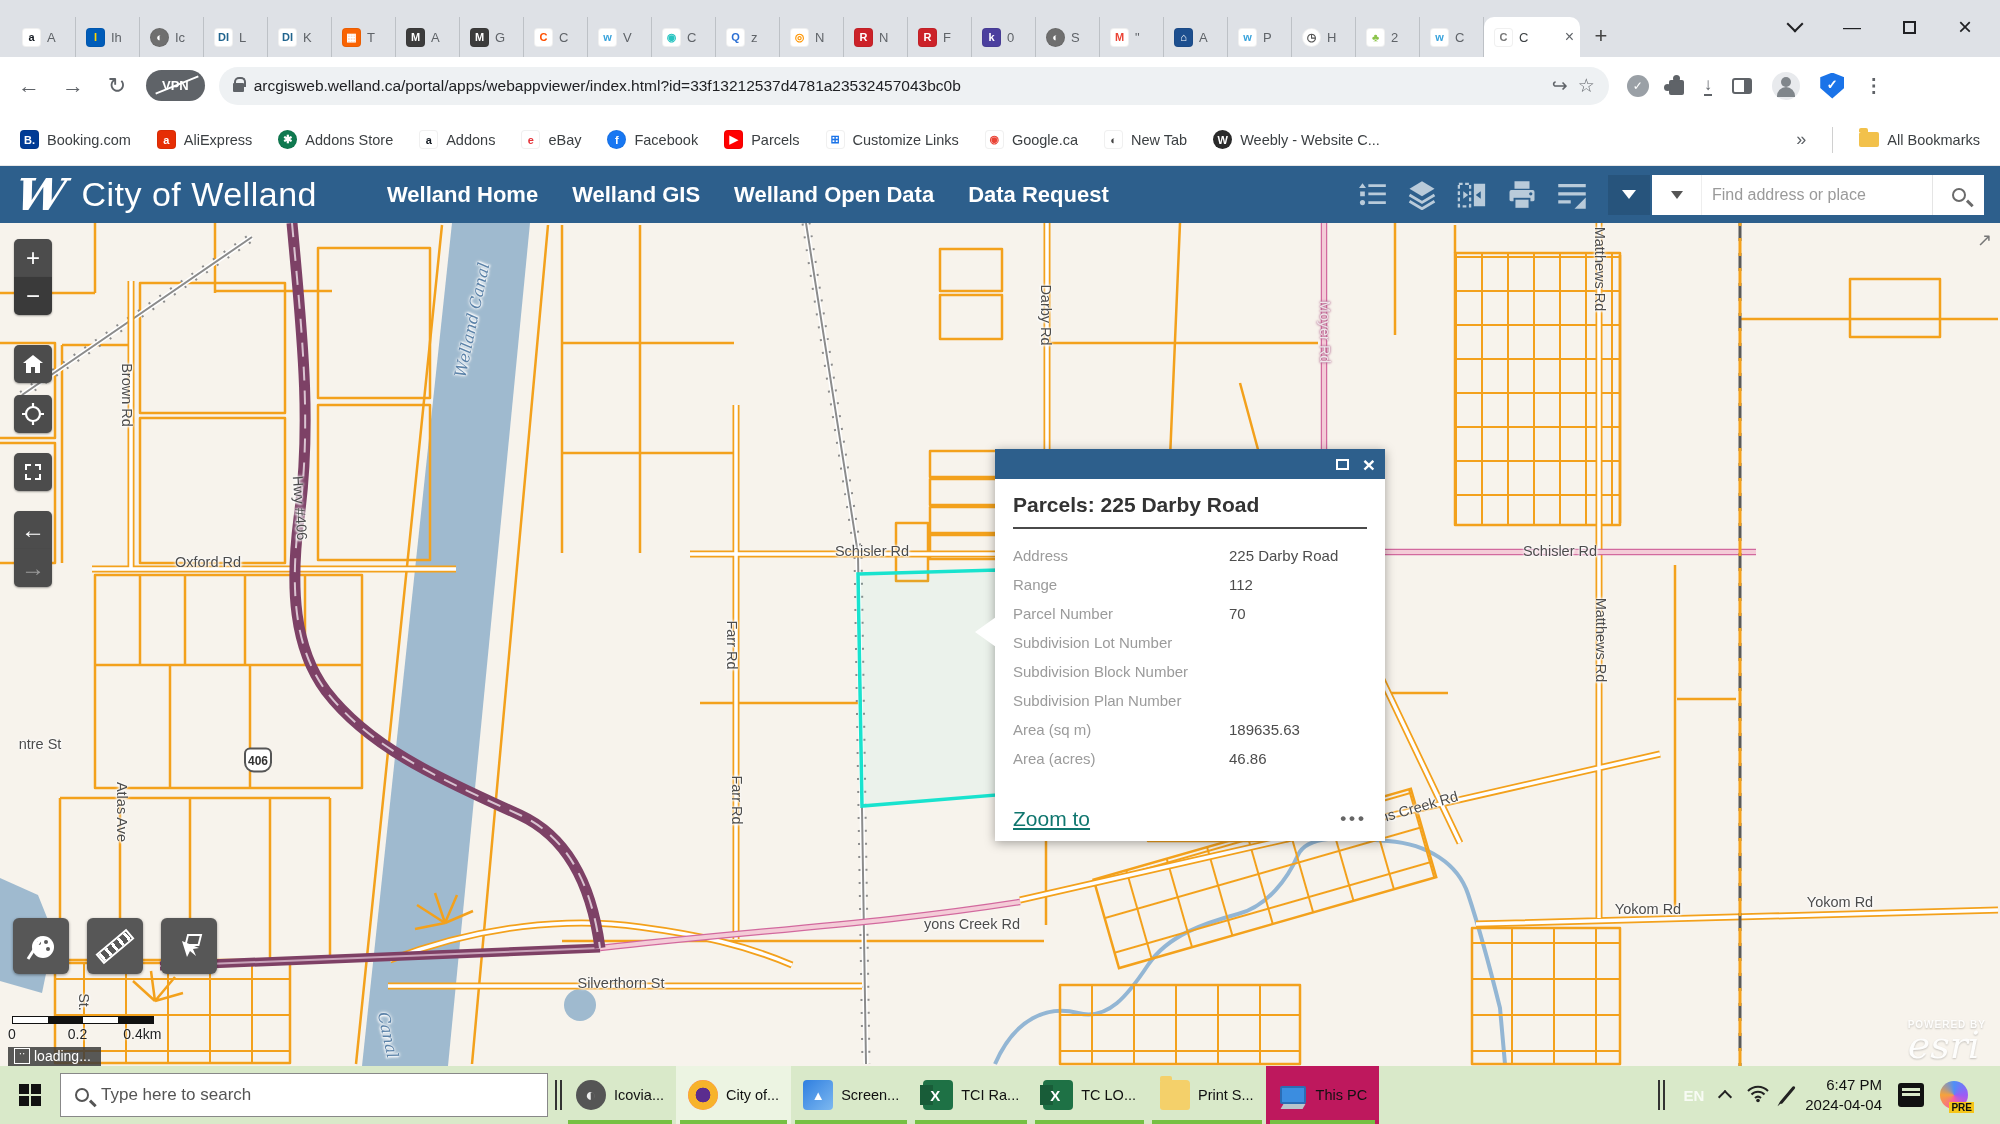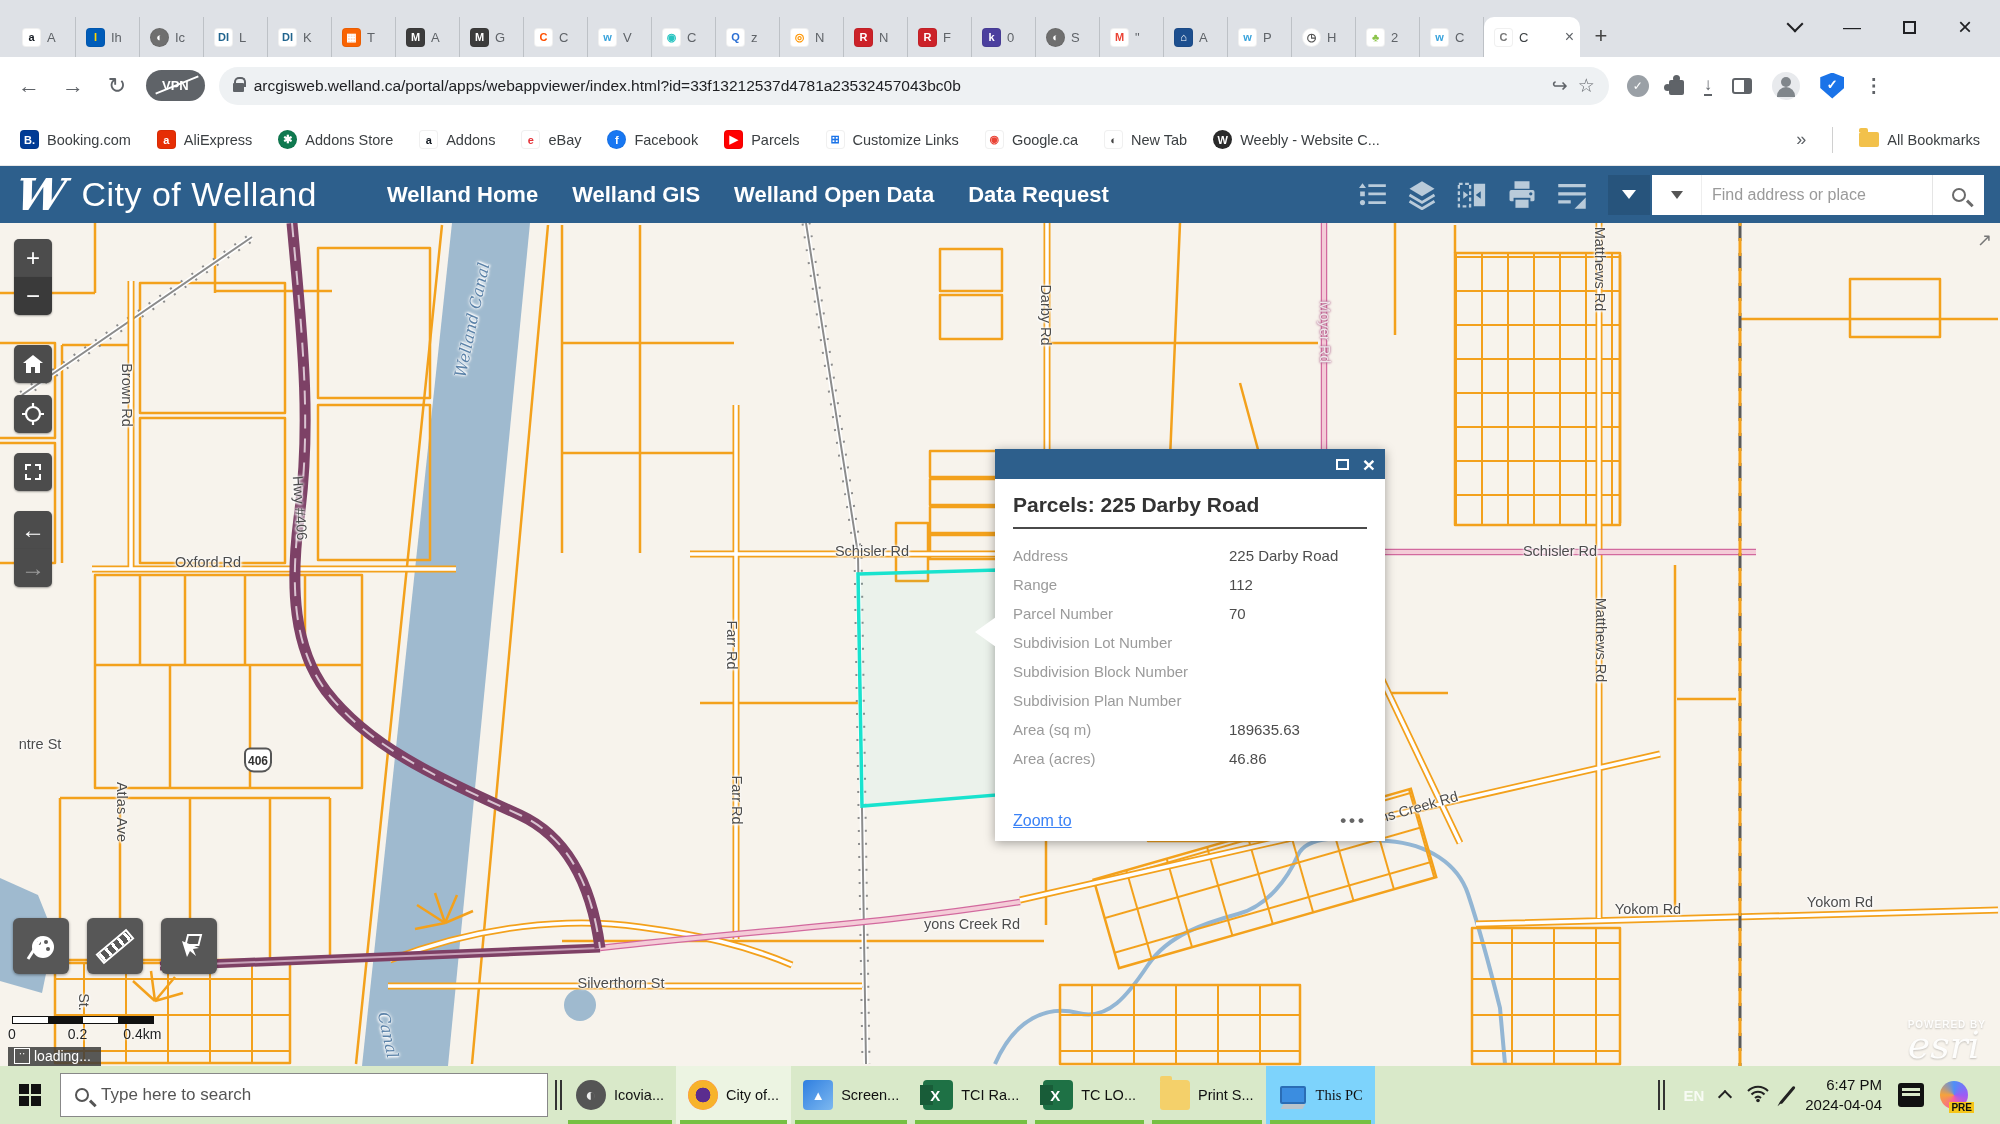--- a/index.html
+++ b/index.html
@@ -133,39 +133,39 @@
                   gap:14px; padding:0 10px; }
   .pop-max { width:13px; height:11px; border:2px solid #fff; }
   .pop-close { color:#fff; font-size:21px; font-weight:bold; line-height:1; }
   #popup-body { padding:14px 18px 0 18px; }
   #popup-title { font-size:21px; font-weight:bold; color:#333; }
   #popup-divider { height:2px; background:#4a4a4a; margin:10px 0 12px; }
   .prow { display:flex; font-size:15px; line-height:29px; }
   .plabel { width:216px; color:#9b9b9b; }
   .pvalue { color:#4d4d4d; }
   #popup-footer { position:absolute; left:18px; right:18px; bottom:10px; display:flex; align-items:center; justify-content:space-between; }
-  #zoomto { color:#3b82f6; font-size:16px; }
+  #zoomto { color:#0f766e; font-size:21px; }
   #popup-dots { color:#666; font-size:17px; letter-spacing:3px; font-weight:bold; }
 
   
   #taskbar { height:58px; background:#d9e9c9; display:flex; align-items:center; }
   #start-btn { width:60px; height:100%; display:flex; align-items:center; justify-content:center; }
   .ico-win { width:22px; height:22px; display:grid; grid-template-columns:10px 10px; grid-template-rows:10px 10px; gap:2px; }
   .ico-win i { background:#111; }
   #tb-search { width:488px; height:44px; background:#fff; border:1px solid #888; display:flex; align-items:center; gap:12px; padding:0 14px; }
   #tb-search .ico-mag { border-color:#555; } #tb-search .ico-mag::after { background:#555; }
   #tb-search input { border:none; outline:none; font-size:17px; flex:1; color:#333; }
   #tb-search input::placeholder { color:#555; }
   .tb-sep { width:2px; height:30px; background:#333; margin:0 7px; position:relative; }
   .tb-sep::after { content:""; position:absolute; left:5px; top:0; width:2px; height:30px; background:#333; }
   .tb-app { height:100%; display:flex; align-items:center; gap:8px; padding:0 12px; font-size:14.5px; color:#111;
             position:relative; white-space:nowrap; }
   .tb-app .runline { position:absolute; left:4px; right:4px; bottom:0; height:4px; background:#76c043; }
   .tb-app.hl-light { background:#ecf4e2; }
-  .tb-app.hl-orange { background:#7dd3fc;font-family:Liberation Serif, serif; }
+  .tb-app.hl-orange { background:#be185d; }
   .appico { width:30px; height:30px; min-width:30px; border-radius:4px; display:flex; align-items:center; justify-content:center;
             font-weight:bold; font-size:15px; }
   .appico.globe { background:#555; color:#eee; border-radius:50%; font-size:18px; }
   .appico.ring { background:radial-gradient(circle at 50% 50%, #5b2d8f 0 34%, #f7b32b 36% 68%, #ff7a3d 70%); border-radius:50%; }
   .appico.photo { background:linear-gradient(135deg,#2f7fe0,#7db8f0); color:#fff; font-size:13px; }
   .appico.excel { background:#1e7145; color:#fff; position:relative; }
   .appico.excel::before { content:""; position:absolute; left:-3px; top:5px; width:13px; height:20px; background:#185c38; }
   .appico.excel span { position:relative; z-index:1; margin-left:-6px; }
   .appico.folder { background:#f4d06a; position:relative; border-radius:2px 4px 3px 3px; }
   .appico.folder::before { content:""; position:absolute; top:-4px; left:0; width:12px; height:5px; background:#f4d06a; border-radius:2px 2px 0 0; }

